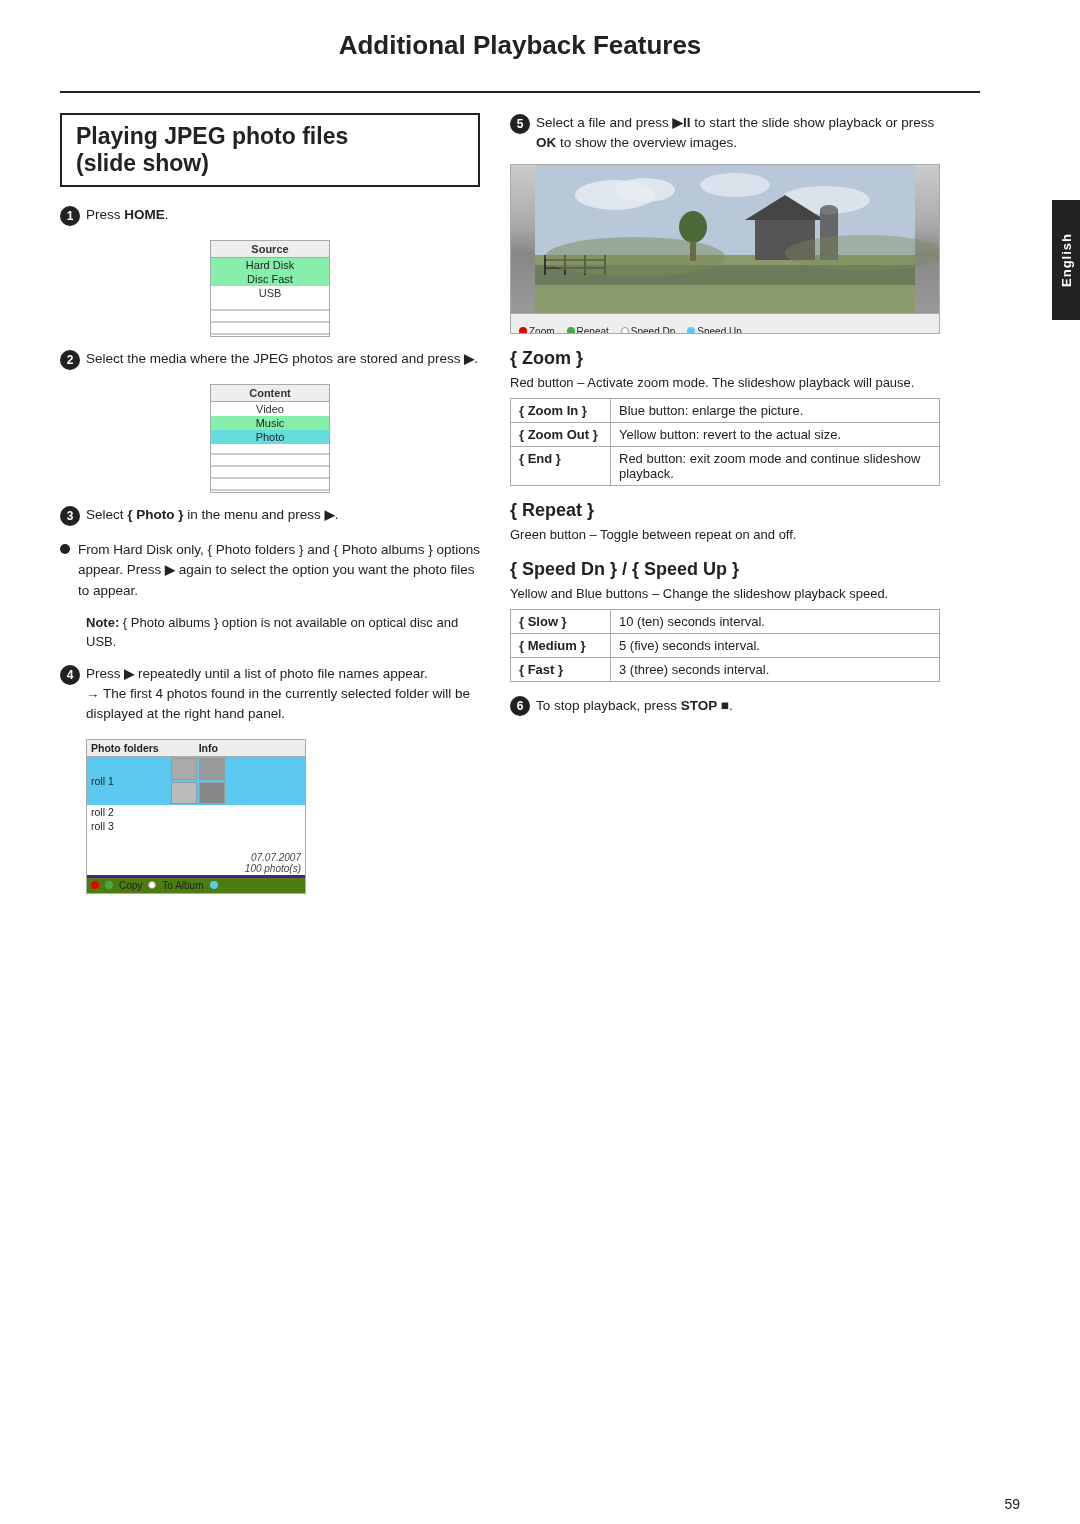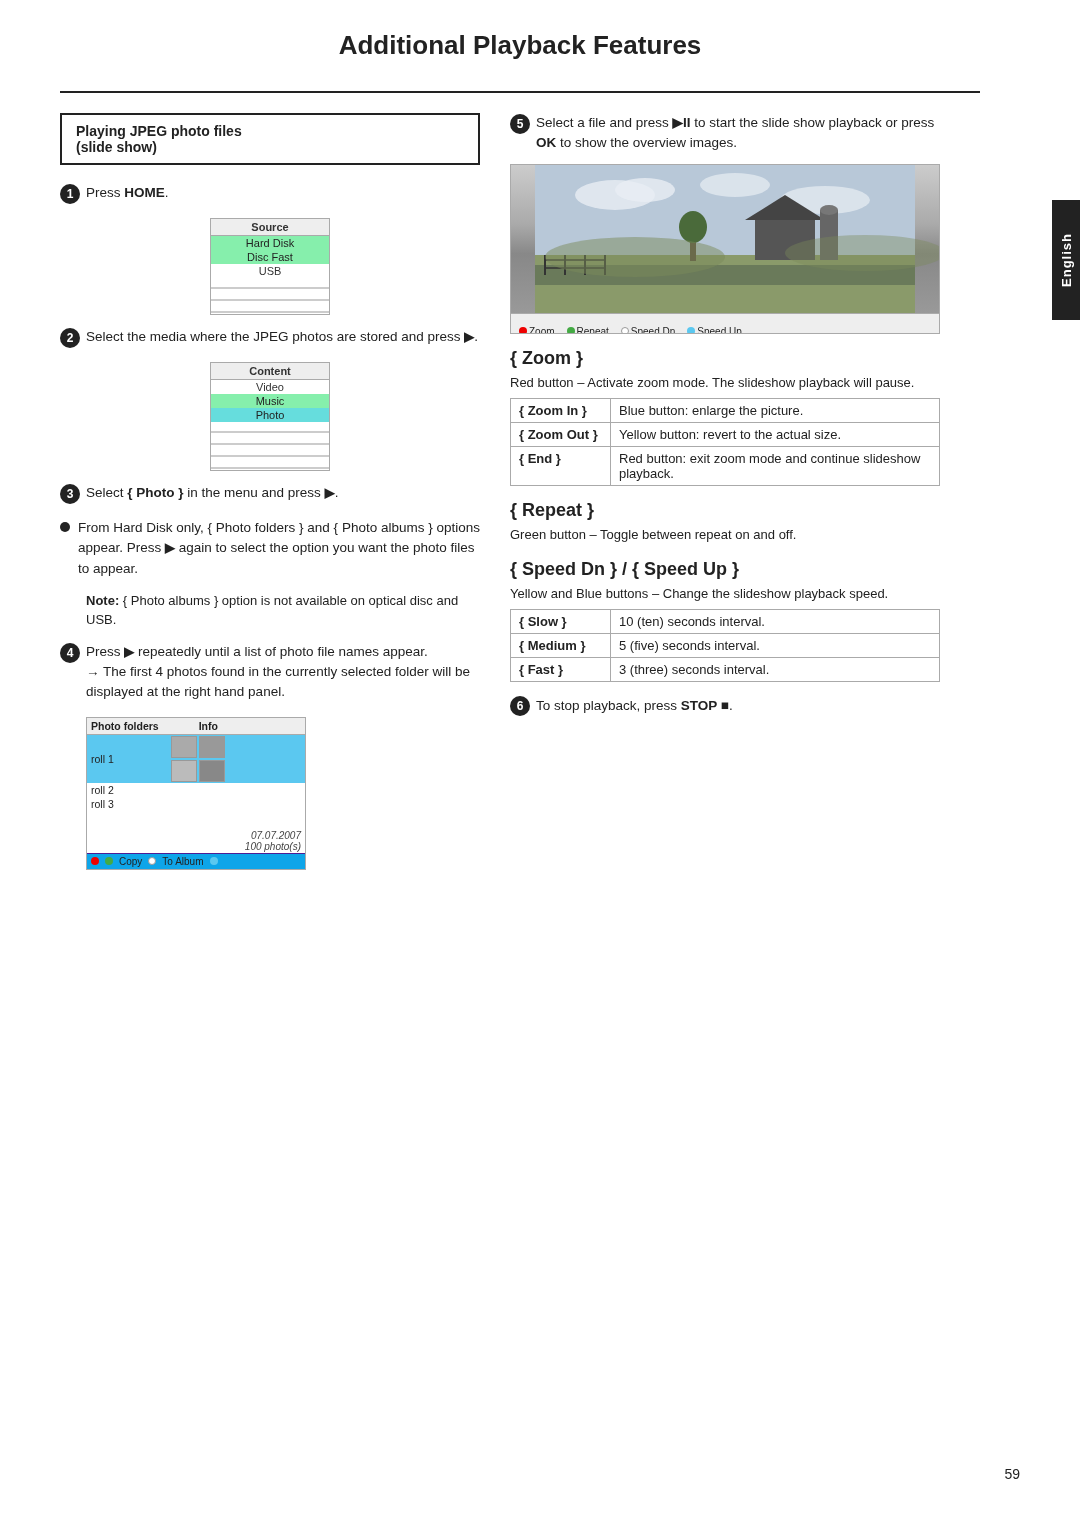--- a/index.html
+++ b/index.html
@@ -31,21 +31,21 @@
       font-size: 13px;
       font-weight: bold;
       writing-mode: vertical-rl;
       transform: rotate(180deg);
       letter-spacing: 1px;
     }
 
     
     .page-number {
       position: absolute;
-      bottom: 42px;
+      bottom: 12px;
       right: 60px;
       font-size: 14px;
     }
 
     
     .main-content {
       padding: 30px 60px 60px 60px;
       padding-right: 100px;
     }
 
@@ -73,21 +73,21 @@
     }
 
     
     .section-heading {
       background: #fff;
       border: 2px solid #222;
       padding: 8px 14px;
       margin-bottom: 18px;
     }
     .section-heading h2 {
-      font-size: 14px;
+      font-size: 23px;
       font-weight: bold;
     }
 
     
     .step {
       display: flex;
       align-items: flex-start;
       margin-bottom: 14px;
       gap: 6px;
     }
@@ -226,22 +226,22 @@
       height: 6px;
     }
     .photo-folder-date {
       text-align: right;
       padding: 1px 4px;
       color: #444;
       font-style: italic;
       font-size: 10px;
     }
     .photo-folder-footer {
-      background: #0ea5e9;
-      border-top: 1px solid #4c1d95;
+      background: #4d7c0f;
+      border-top: 3px solid #4c1d95;
       display: flex;
       align-items: center;
       padding: 2px 4px;
       font-size: 10px;
       gap: 6px;
     }
     .footer-dot {
       width: 8px; height: 8px; border-radius: 50%; display: inline-block;
     }
 

